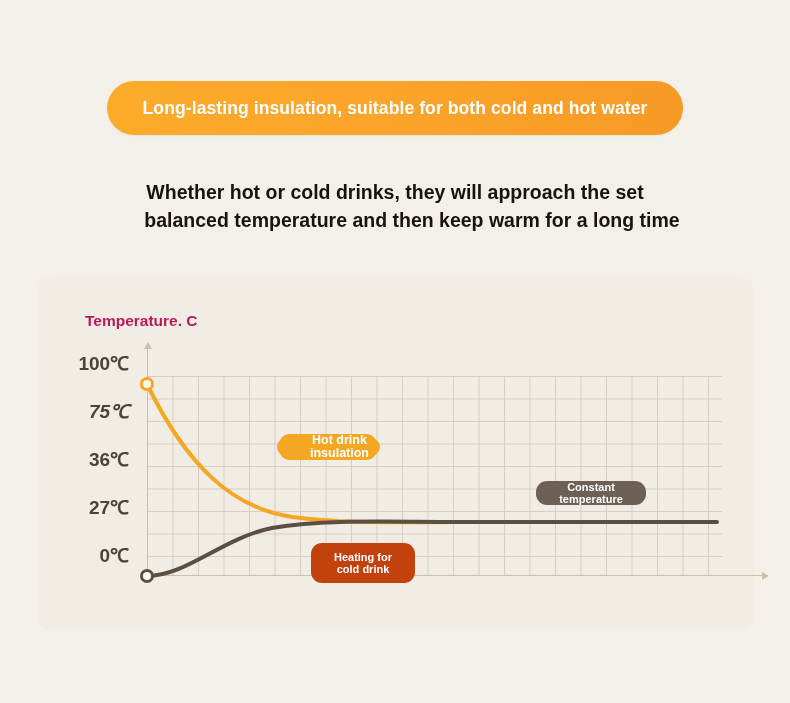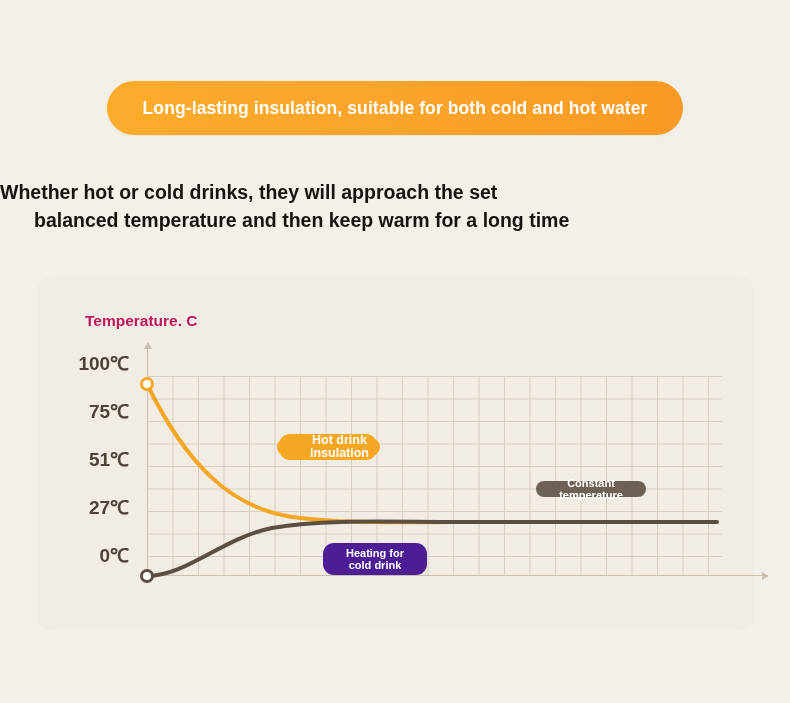--- a/index.html
+++ b/index.html
@@ -41,20 +41,21 @@
     letter-spacing: 0.1px;
     white-space: nowrap;
   }
 
   
   .headline {
     position: absolute;
     left: 0;
     top: 178px;
     width: 790px;
+    text-align: center;
     color: #171310;
     font-size: 19.5px;
     font-weight: bold;
     line-height: 28px;
   }
   .headline .l2 { display: block; padding-left: 34px; }
 
   
   .card {
     position: absolute;
@@ -171,31 +172,31 @@
     left: 242px;
     top: 158px;
     width: 98px;
     height: 26px;
     background: #f5a623;
     font-size: 12.5px;
     line-height: 13.5px;
     justify-content: flex-end;
   }
   .tag-cold {
-    left: 286px;
+    left: 274px;
     top: 267px;
     width: 104px;
-    height: 32px;
-    background: #4c1d95;
+    height: 40px;
+    background: #c2410c;
   }
   .tag-const {
     left: 499px;
     top: 205px;
     width: 110px;
-    height: 16px;
+    height: 24px;
     background: #6d6055;
   }
 </style>
 </head>
 <body>
 
 <div class="page">
 
   <div class="banner">
     <span class="banner-text">Long-lasting insulation, suitable for both cold and hot water</span>
@@ -205,22 +206,22 @@
     <span class="l1">Whether hot or cold drinks, they will approach the set</span>
     <span class="l2">balanced temperature and then keep warm for a long time</span>
   </div>
 
   <div class="card">
 
     <div class="card-title">Temperature. C</div>
 
     <div class="ylabels">
       <span style="top:7px;">100℃</span>
-      <span style="top:55px;">75℃</span>
-      <span style="top:103px;">51℃</span>
+      <span style="top:55px;font-style:italic;">75℃</span>
+      <span style="top:103px;">36℃</span>
       <span style="top:151px;">27℃</span>
       <span style="top:199px;">0℃</span>
     </div>
 
     <div class="plot">
       <div class="grid"></div>
       <div class="axis-y"></div>
       <div class="axis-x"></div>
     </div>
 

